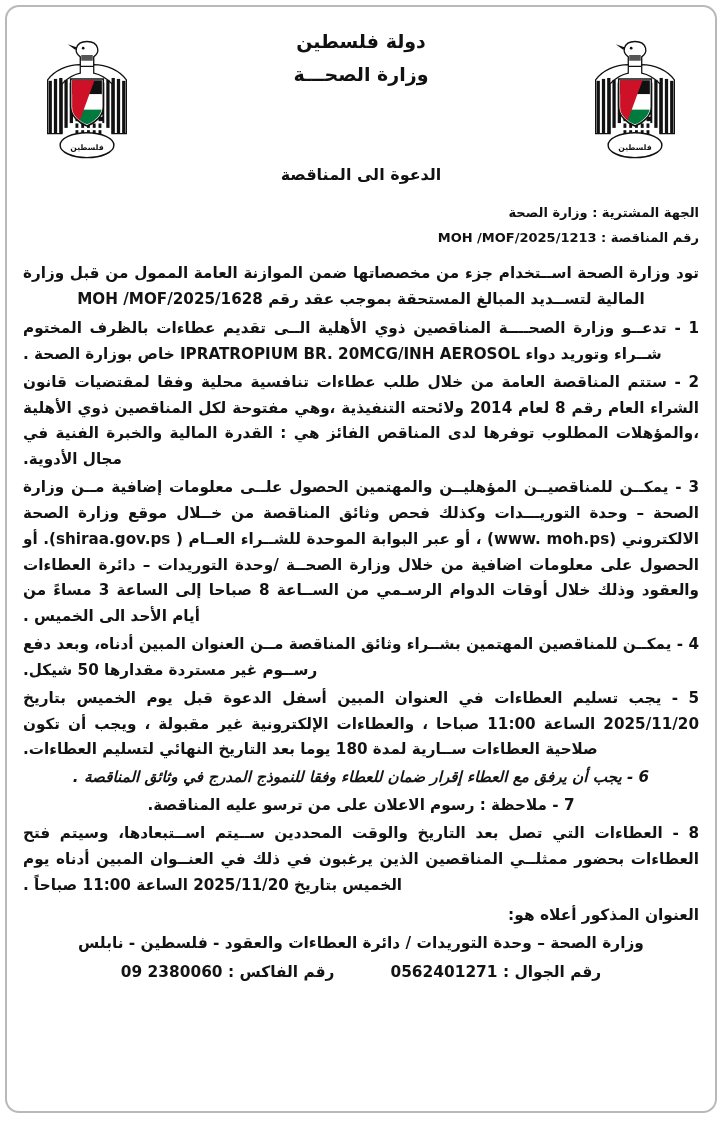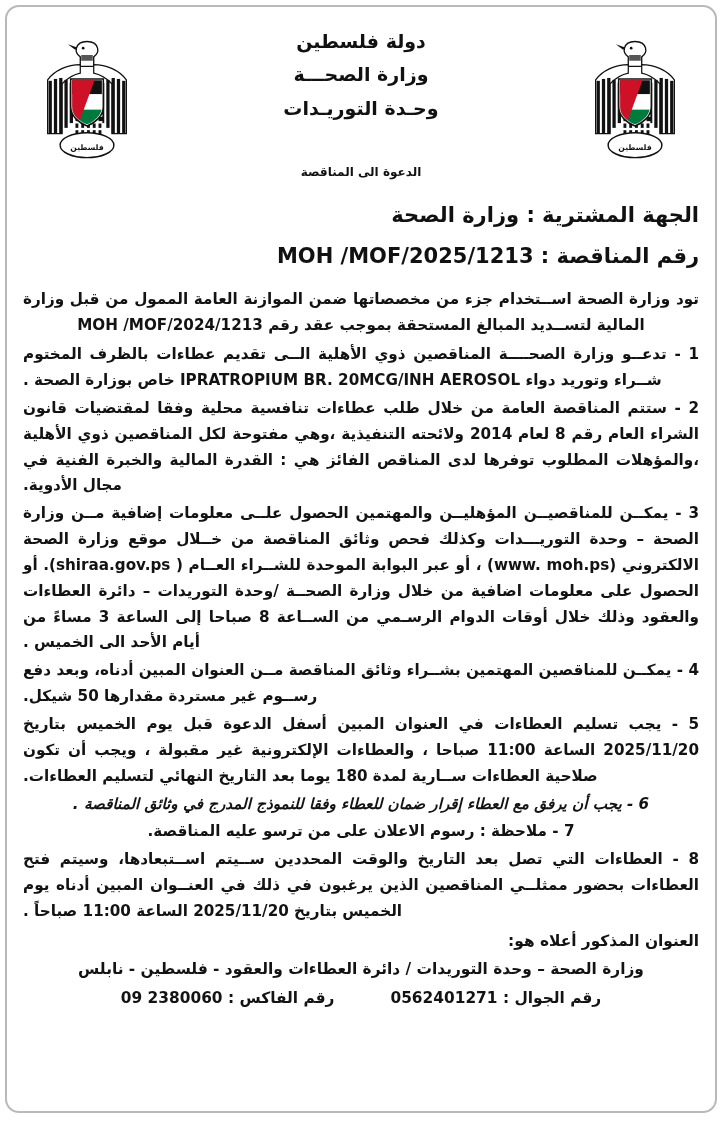--- a/index.html
+++ b/index.html
@@ -61,31 +61,31 @@
     font-size: 19px;
     font-weight: bold;
     color: #111111;
     line-height: 1.75;
     letter-spacing: 0.3px;
   }
 
   
   .doc-title {
     text-align: center;
-    font-size: 12px;
+    font-size: 16px;
     font-weight: bold;
     color: #111;
     margin: 6px 0 16px 0;
     letter-spacing: 0.4px;
   }
 
   
   .meta-line {
     text-align: right;
-    font-size: 21px;
+    font-size: 13px;
     font-weight: bold;
     color: #111;
     line-height: 1.95;
     padding-left: 40px;
   }
   .ltr-inline {
     direction: ltr;
     unicode-bidi: embed;
     display: inline-block;
   }
@@ -215,21 +215,20 @@
           <path d="M30 104 C30 116 38 124 50 124 C62 124 70 116 70 104" fill="none" stroke="#111" stroke-width="1.5"></path>
           <ellipse cx="50" cy="112" rx="28" ry="13" fill="#fff" stroke="#111" stroke-width="1.5"></ellipse>
           <text x="50" y="117" font-family="DejaVu Sans, sans-serif" font-size="8" font-weight="bold" fill="#111" text-anchor="middle">فلسطين</text>
         </g>
       </svg>
     </div>
 
     <div class="header-titles">
       <div>دولة فلسطين</div>
       <div>وزارة الصحـــة</div>
-      <div>وحـدة التوريـدات</div>
     </div>
 
     <div class="emblem right">
       <svg viewBox="0 0 100 132" xmlns="http://www.w3.org/2000/svg">
         <g>
           <path d="M50 4 C44 4 40 7 39 11 C38 15 40 18 43 20 L43 30 L57 30 L57 20 C60 18 62 15 61 11 C60 7 56 4 50 4 Z" fill="#fff" stroke="#111" stroke-width="1.4"></path>
           <path d="M39 10 L30 7 L38 13 Z" fill="#111"></path>
           <circle cx="46" cy="11" r="1.4" fill="#111"></circle>
           <path d="M44 18 L56 18 L56 24 L44 24 Z" fill="#555"></path>
           <path d="M43 28 C30 28 16 34 9 44 L9 100 L24 100 L24 48 C30 42 38 38 43 37 Z" fill="#fff" stroke="#111" stroke-width="1.3"></path>
@@ -283,21 +282,21 @@
 
   <div class="meta-line">
     <span>الجهة المشترية :</span>
     <span>وزارة الصحة</span>
   </div>
   <div class="meta-line">
     <span>رقم المناقصة :</span>
     <span class="ltr-inline">MOH /MOF/2025/1213</span>
   </div>
 
-  <div class="intro">تود وزارة الصحة اســتخدام جزء من مخصصاتها ضمن الموازنة العامة الممول من قبل وزارة المالية لتســديد المبالغ المستحقة  بموجب عقد رقم MOH /MOF/2024/1213</div>
+  <div class="intro">تود وزارة الصحة اســتخدام جزء من مخصصاتها ضمن الموازنة العامة الممول من قبل وزارة المالية لتســديد المبالغ المستحقة  بموجب عقد رقم MOH /MOF/2025/1628</div>
 
   <ol class="clauses">
     <li><span class="num">1</span> - <span>تدعــو وزارة الصحــــة  المناقصين ذوي الأهلية الــى تقديم عطاءات بالظرف المختوم شــراء وتوريد دواء IPRATROPIUM BR. 20MCG/INH AEROSOL خاص بوزارة الصحة .</span></li>
     <li><span class="num">2</span> - <span>ستتم المناقصة العامة من خلال طلب عطاءات تنافسية  محلية وفقا لمقتضيات قانون الشراء العام رقم 8 لعام 2014 ولائحته التنفيذية ،وهي مفتوحة لكل المناقصين ذوي الأهلية ،والمؤهلات المطلوب توفرها لدى المناقص الفائز هي : القدرة المالية والخبرة الفنية في مجال الأدوية.</span></li>
     <li><span class="num">3</span> - <span>يمكــن للمناقصيــن المؤهليــن والمهتمين الحصول علــى معلومات إضافية مــن وزارة الصحة – وحدة التوريـــدات  وكذلك فحص وثائق المناقصة من خــلال موقع وزارة الصحة الالكتروني (www. moh.ps) ، أو عبر البوابة الموحدة للشــراء العــام ( shiraa.gov.ps). أو الحصول على معلومات اضافية من خلال وزارة الصحــة /وحدة التوريدات – دائرة العطاءات والعقود  وذلك خلال أوقات الدوام الرسـمي من الســاعة 8 صباحا إلى الساعة 3 مساءً  من أيام الأحد الى الخميس .</span></li>
     <li><span class="num">4</span> - <span>يمكــن للمناقصين المهتمين بشــراء وثائق المناقصة مــن العنوان المبين أدناه، وبعد دفع رســوم غير مستردة مقدارها 50 شيكل.</span></li>
     <li><span class="num">5</span> - <span>يجب تسليم العطاءات في العنوان المبين أسفل الدعوة قبل  يوم الخميس بتاريخ  2025/11/20  الساعة 11:00  صباحا ، والعطاءات الإلكترونية غير مقبولة ، ويجب أن تكون صلاحية العطاءات ســارية لمدة 180 يوما بعد التاريخ النهائي لتسليم العطاءات.</span></li>
     <li style="text-align-last:center;font-style:italic;"><span class="num">6</span> - <span>يجب أن يرفق مع العطاء إقرار ضمان للعطاء وفقا للنموذج المدرج في وثائق المناقصة .</span></li>
     <li style="text-align-last:center;"><span class="num">7</span> - <span>ملاحظة : رسوم الاعلان على من ترسو عليه المناقصة.</span></li>
     <li><span class="num">8</span> - <span>العطاءات التي تصل بعد التاريخ والوقت المحددين ســيتم اســتبعادها، وسيتم فتح العطاءات بحضور ممثلــي المناقصين الذين يرغبون في ذلك في العنــوان المبين أدناه  يوم الخميس بتاريخ 2025/11/20 الساعة 11:00  صباحاً .</span></li>

